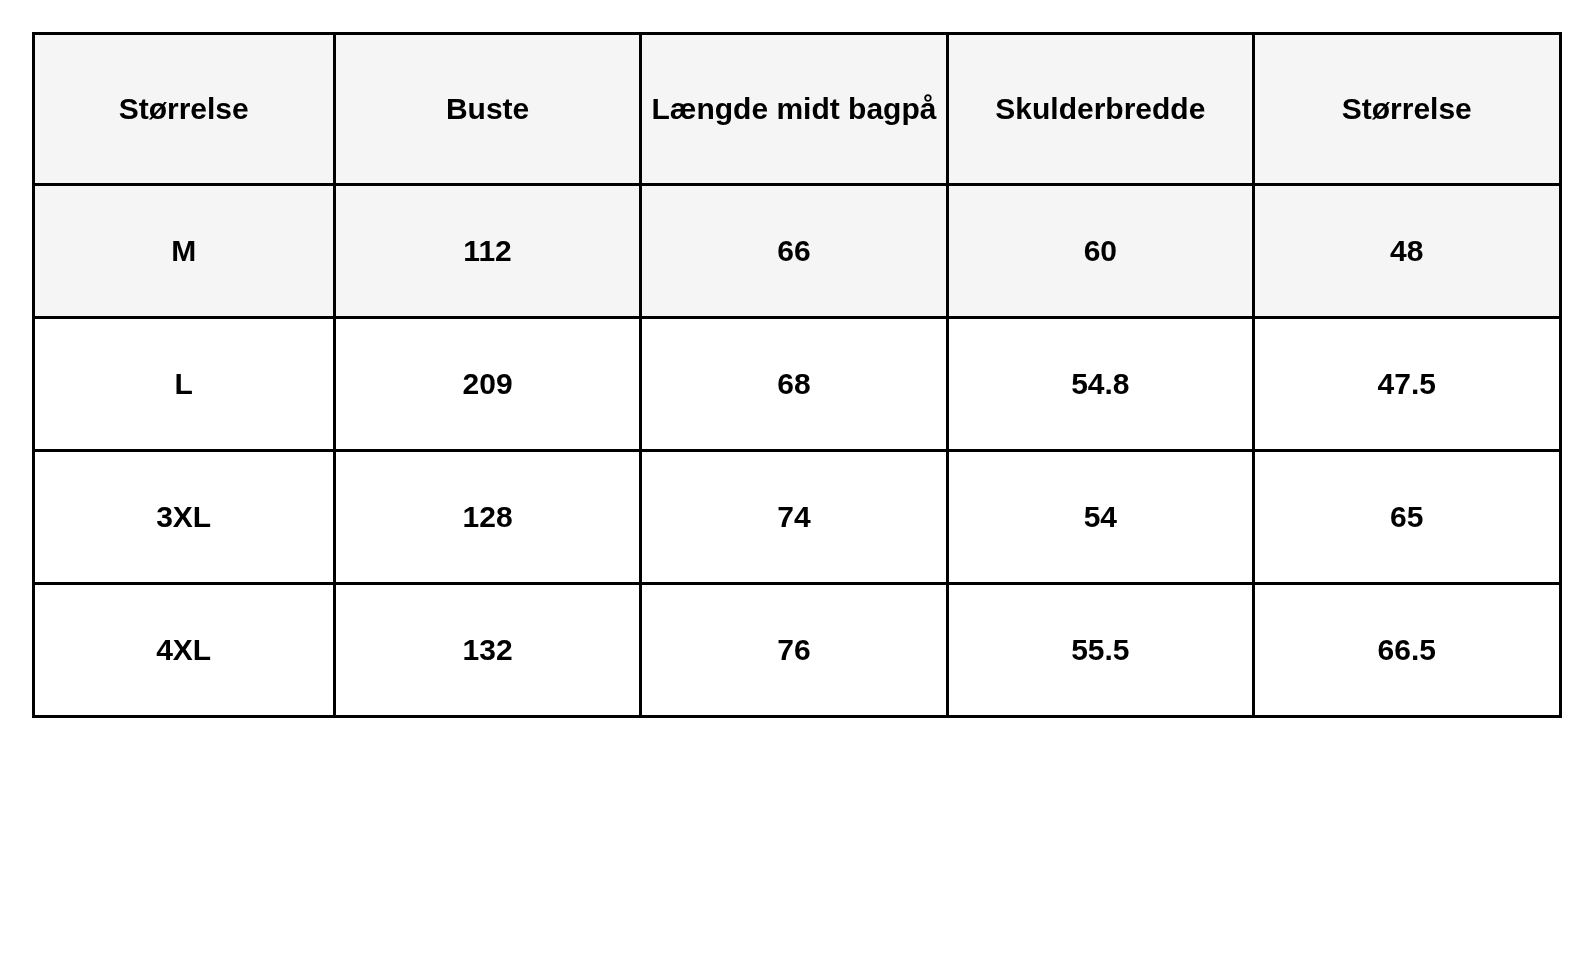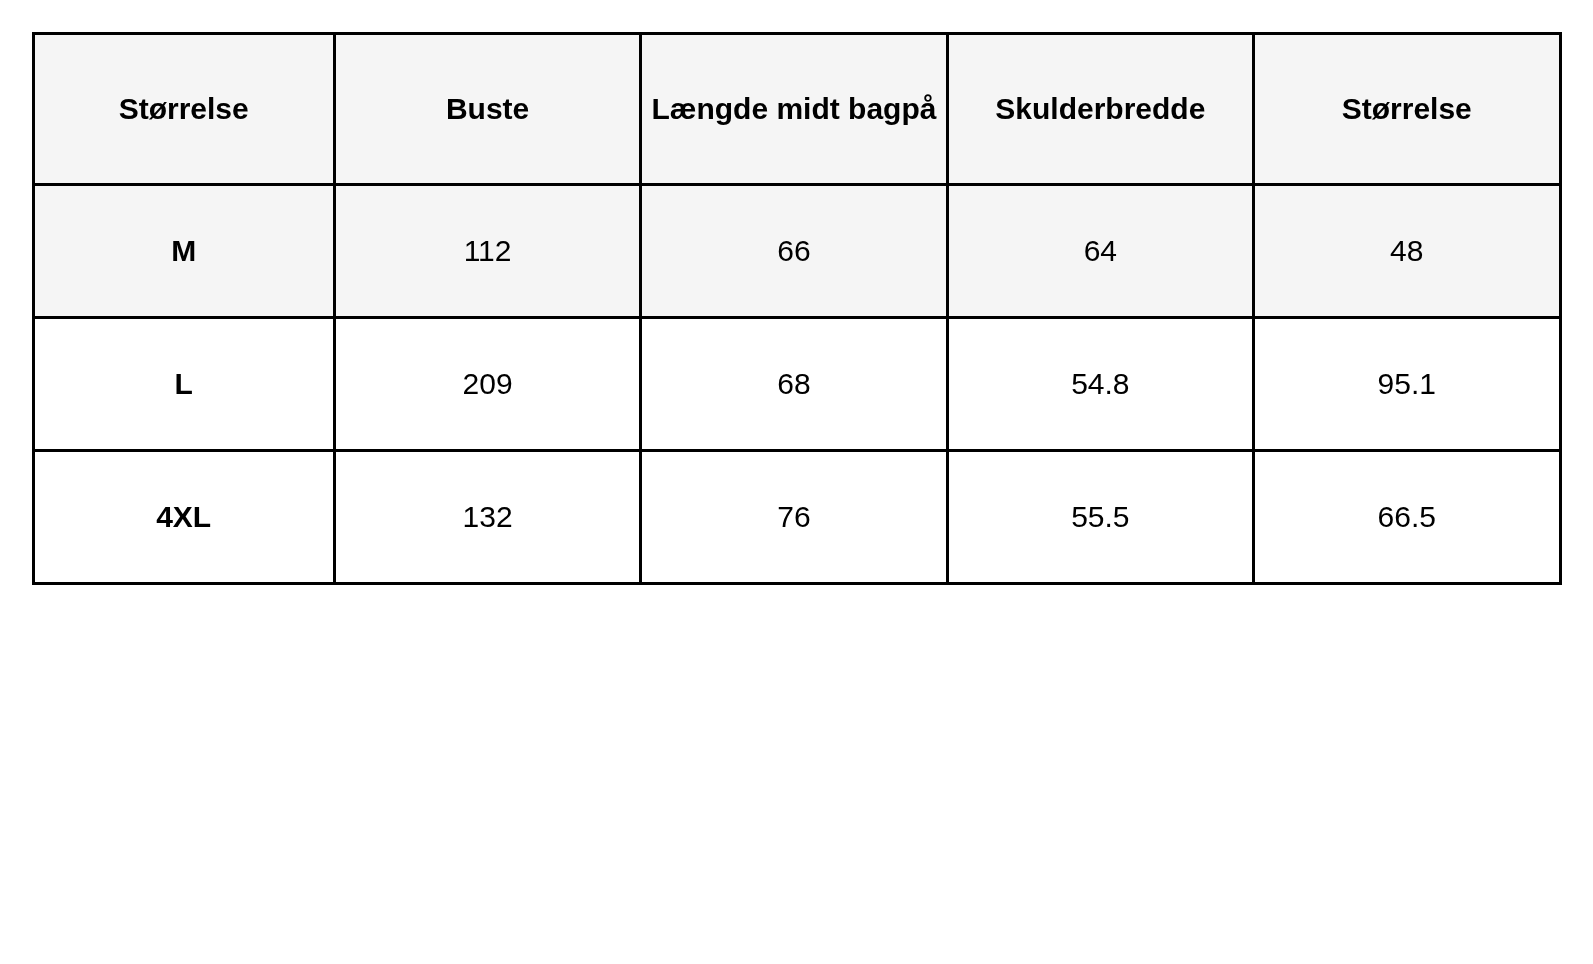--- a/index.html
+++ b/index.html
@@ -38,21 +38,21 @@
     line-height: 1.25;
   }
   thead th {
     background: #f5f5f5;
     font-weight: bold;
     height: 128px;
     font-size: 31px;
   }
   tbody tr td {
     height: 110px;
-    font-weight: normal;
+    font-weight: bold;
   }
   tbody tr td.size-cell {
     font-weight: bold;
   }
   tbody tr.row-alt td {
     background: #f5f5f5;
   }
   
   col.c0 { width: 300px; }
   col.c1 { width: 305px; }
@@ -79,29 +79,36 @@
         <th>Længde midt bagpå</th>
         <th>Skulderbredde</th>
         <th>Størrelse</th>
       </tr>
     </thead>
     <tbody>
       <tr class="row-alt">
         <td class="size-cell">M</td>
         <td>112</td>
         <td>66</td>
-        <td>64</td>
+        <td>60</td>
         <td>48</td>
       </tr>
       <tr>
         <td class="size-cell">L</td>
         <td>209</td>
         <td>68</td>
         <td>54.8</td>
-        <td>95.1</td>
+        <td>47.5</td>
+      </tr>
+      <tr>
+        <td class="size-cell">3XL</td>
+        <td>128</td>
+        <td>74</td>
+        <td>54</td>
+        <td>65</td>
       </tr>
       <tr>
         <td class="size-cell">4XL</td>
         <td>132</td>
         <td>76</td>
         <td>55.5</td>
         <td>66.5</td>
       </tr>
 
     </tbody>

